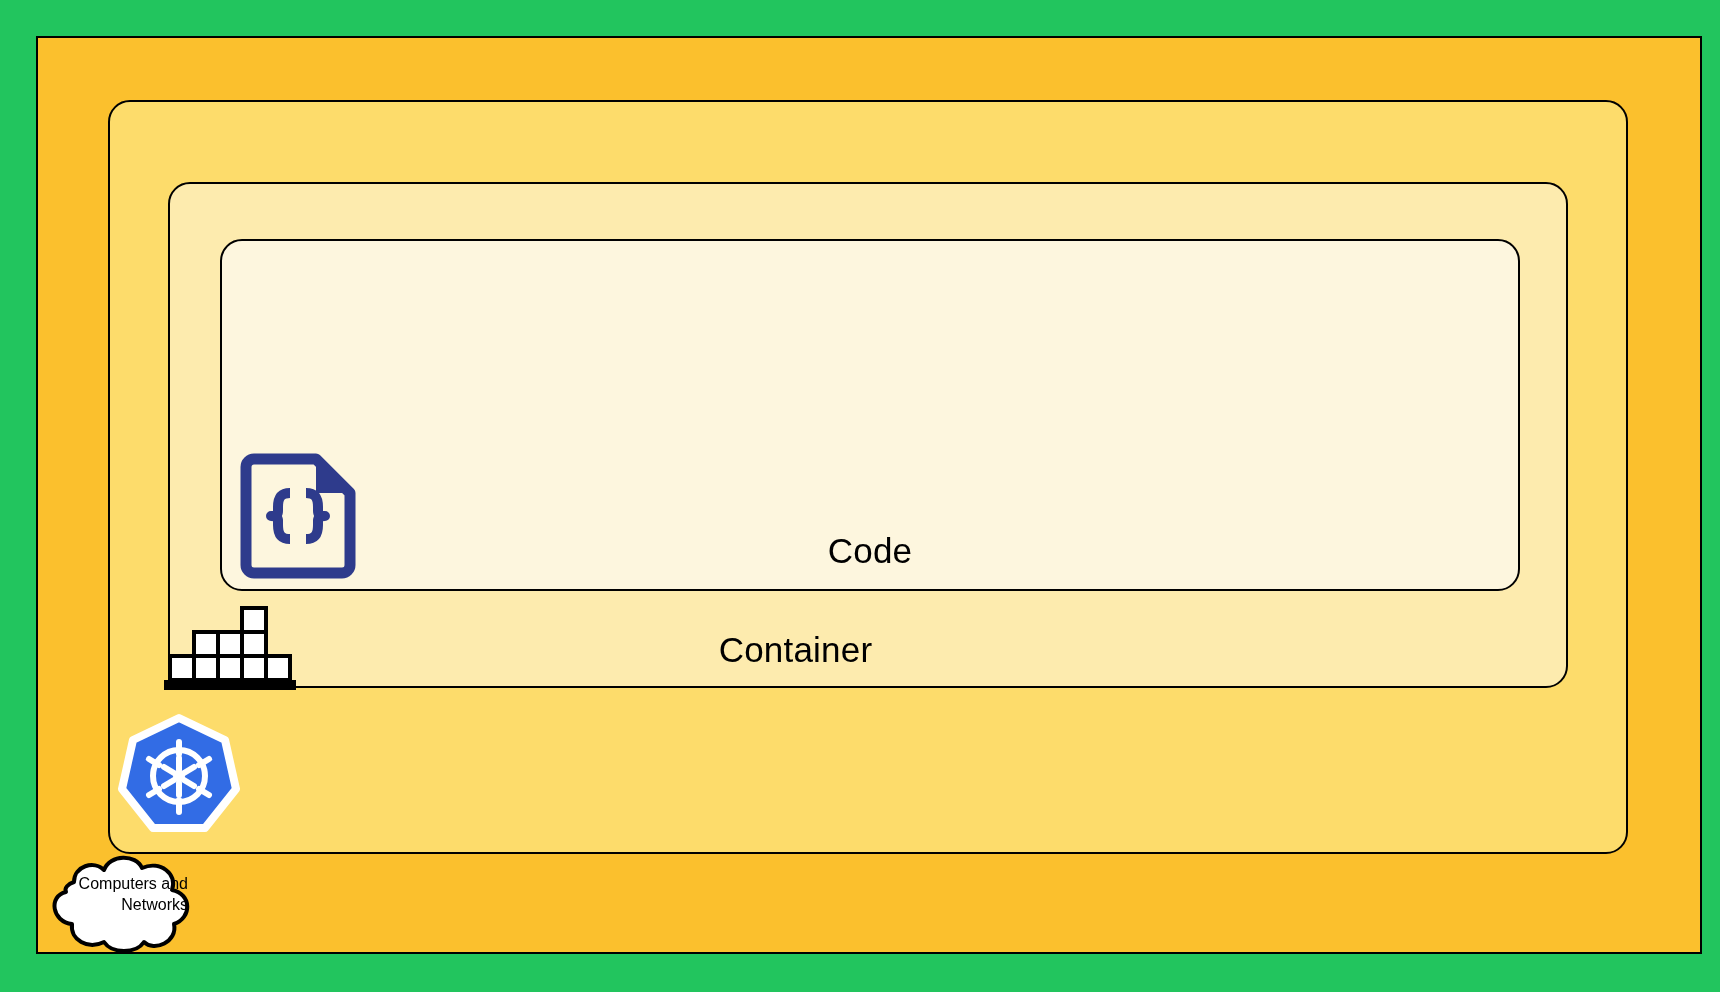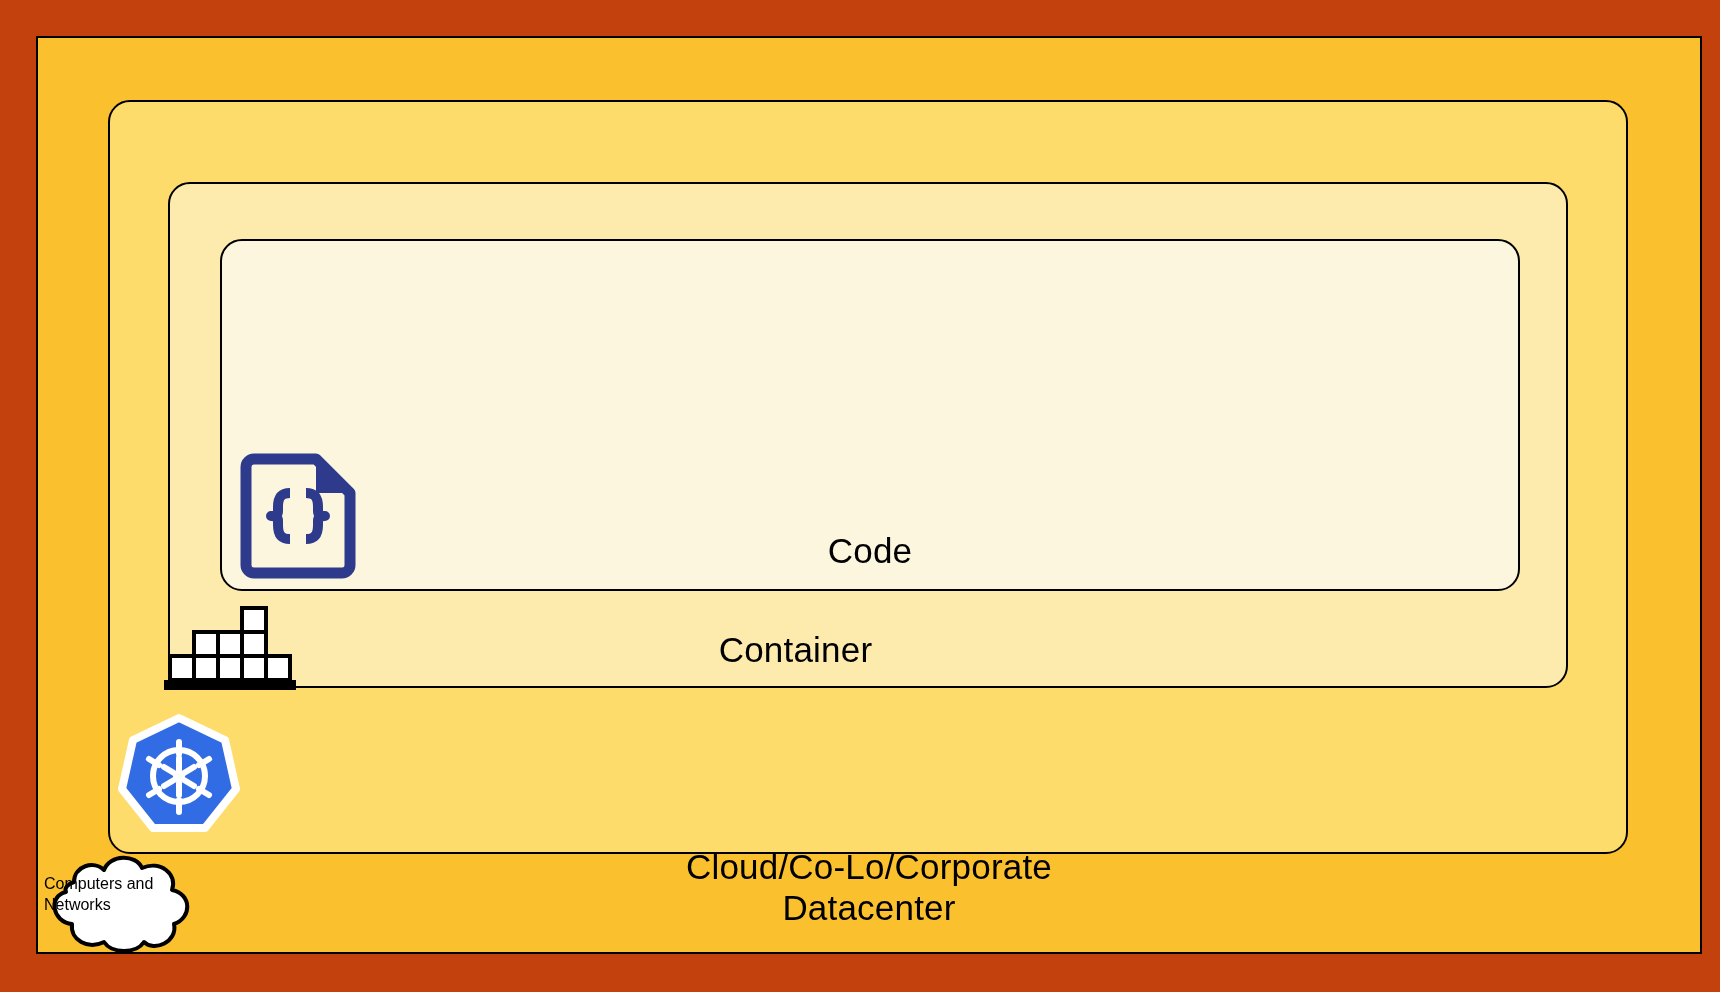--- a/index.html
+++ b/index.html
@@ -11,21 +11,21 @@
     width: 1720px;
     height: 992px;
     font-family: "Liberation Sans", sans-serif;
     overflow: hidden;
   }
 
   #canvas {
     position: relative;
     width: 1720px;
     height: 992px;
-    background: #c2410c;
+    background: #22c55e;
   }
 
   
   .layer {
     position: absolute;
     box-sizing: border-box;
     border: 2px solid #000000;
   }
 
   .layer-datacenter {
@@ -148,21 +148,21 @@
     width: 160px;
     height: 105px;
     overflow: visible;
   }
 
   .cloud-text {
     position: absolute;
     left: 8px;
     top: 26px;
     width: 144px;
-    text-align: left;
+    text-align: right;
     font-size: 16px;
     line-height: 1.3;
     color: #000000;
     white-space: pre-line;
     pointer-events: none;
   }
 </style>
 </head>
 <body>
 
@@ -178,22 +178,20 @@
   </div>
 
   <div class="layer layer-code" style="background: rgb(253, 246, 222); border-color: rgb(0, 0, 0);">
   </div>
 
   <div class="layer-label label-code">Code</div>
 
   <div class="layer-label label-container">Container</div>
 
 
-  <div class="layer-label label-datacenter">Cloud/Co-Lo/Corporate
-Datacenter</div>
 
   <div class="icon-wrap icon-code">
     <svg viewBox="0 0 116 126" xmlns="http://www.w3.org/2000/svg">
       <path d="M14 6
                L76 6
                L110 40
                L110 112
                A8 8 0 0 1 102 120
                L14 120
                A8 8 0 0 1 6 112

